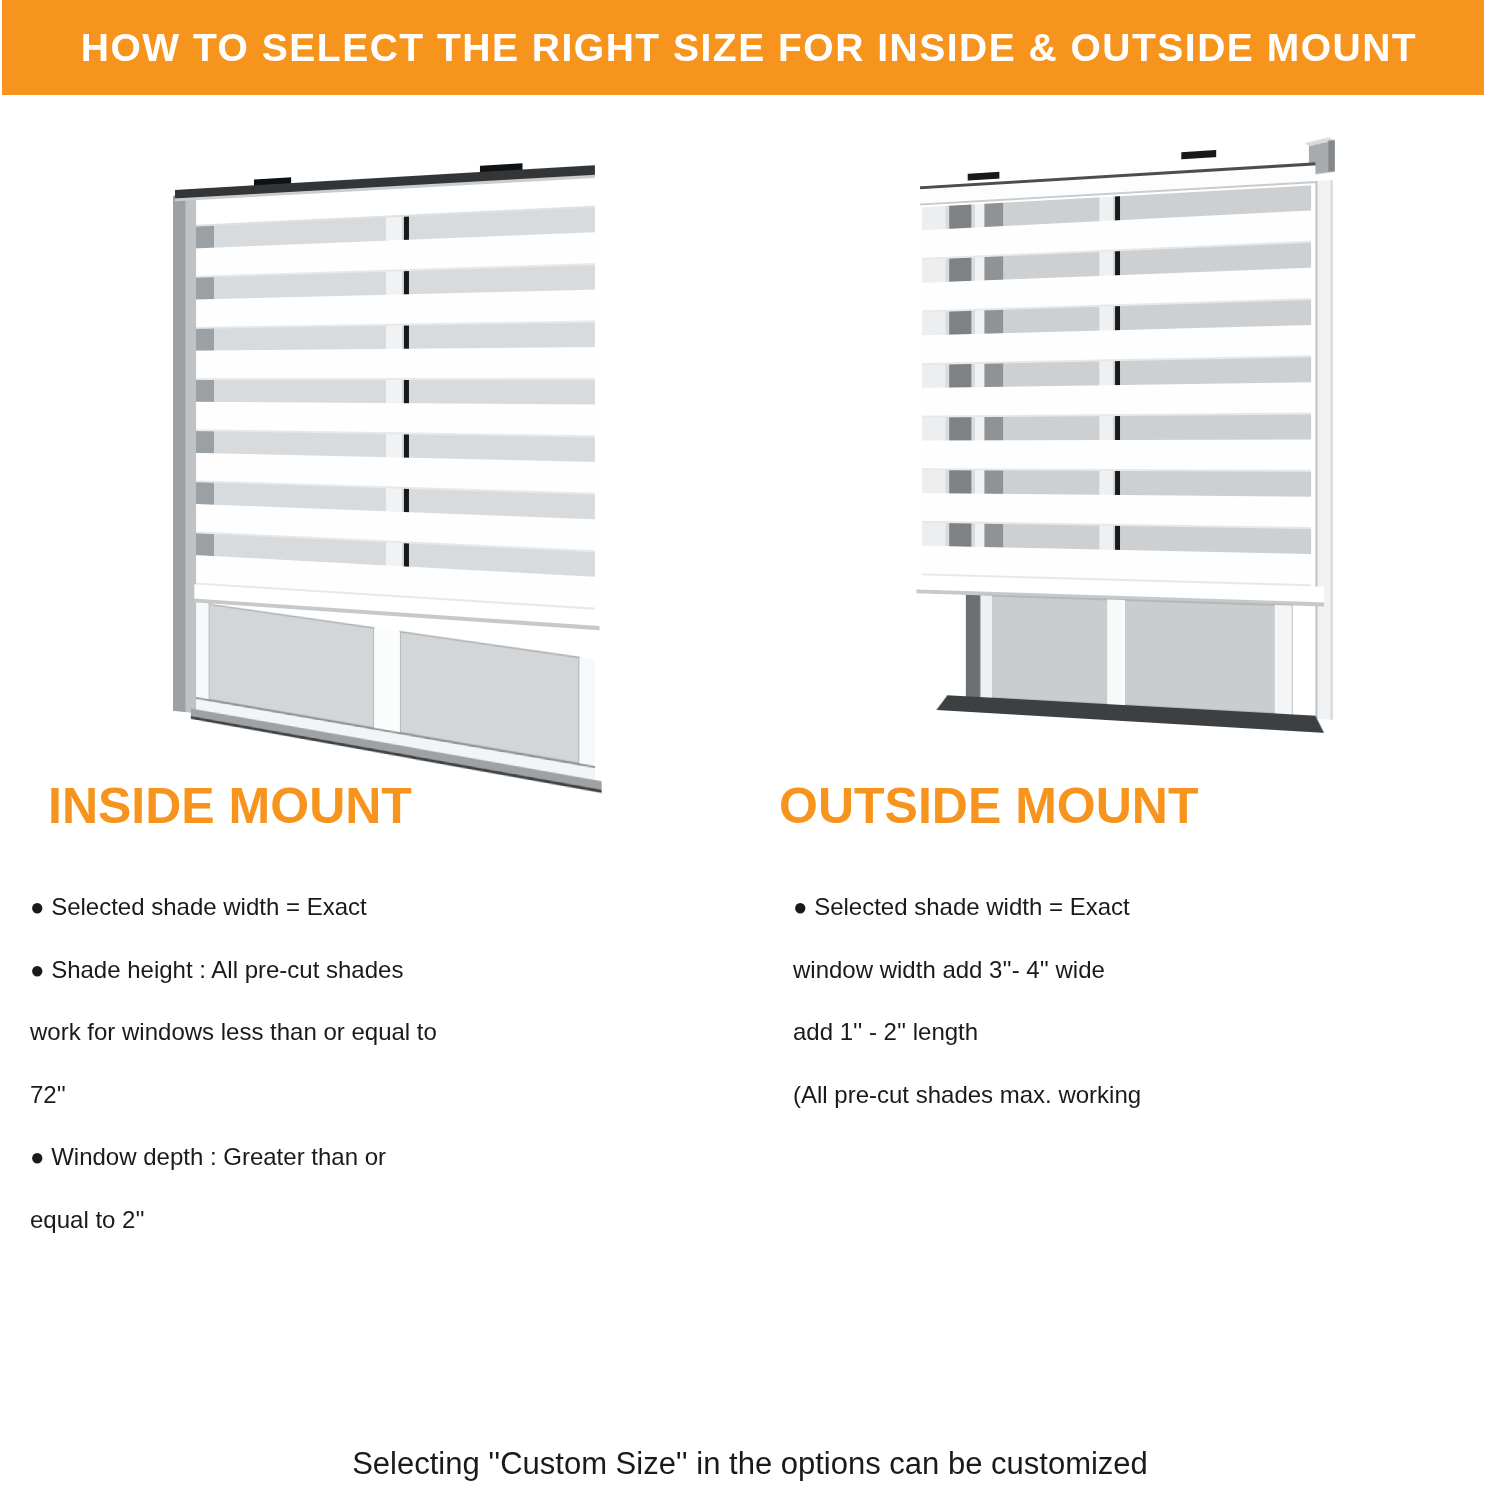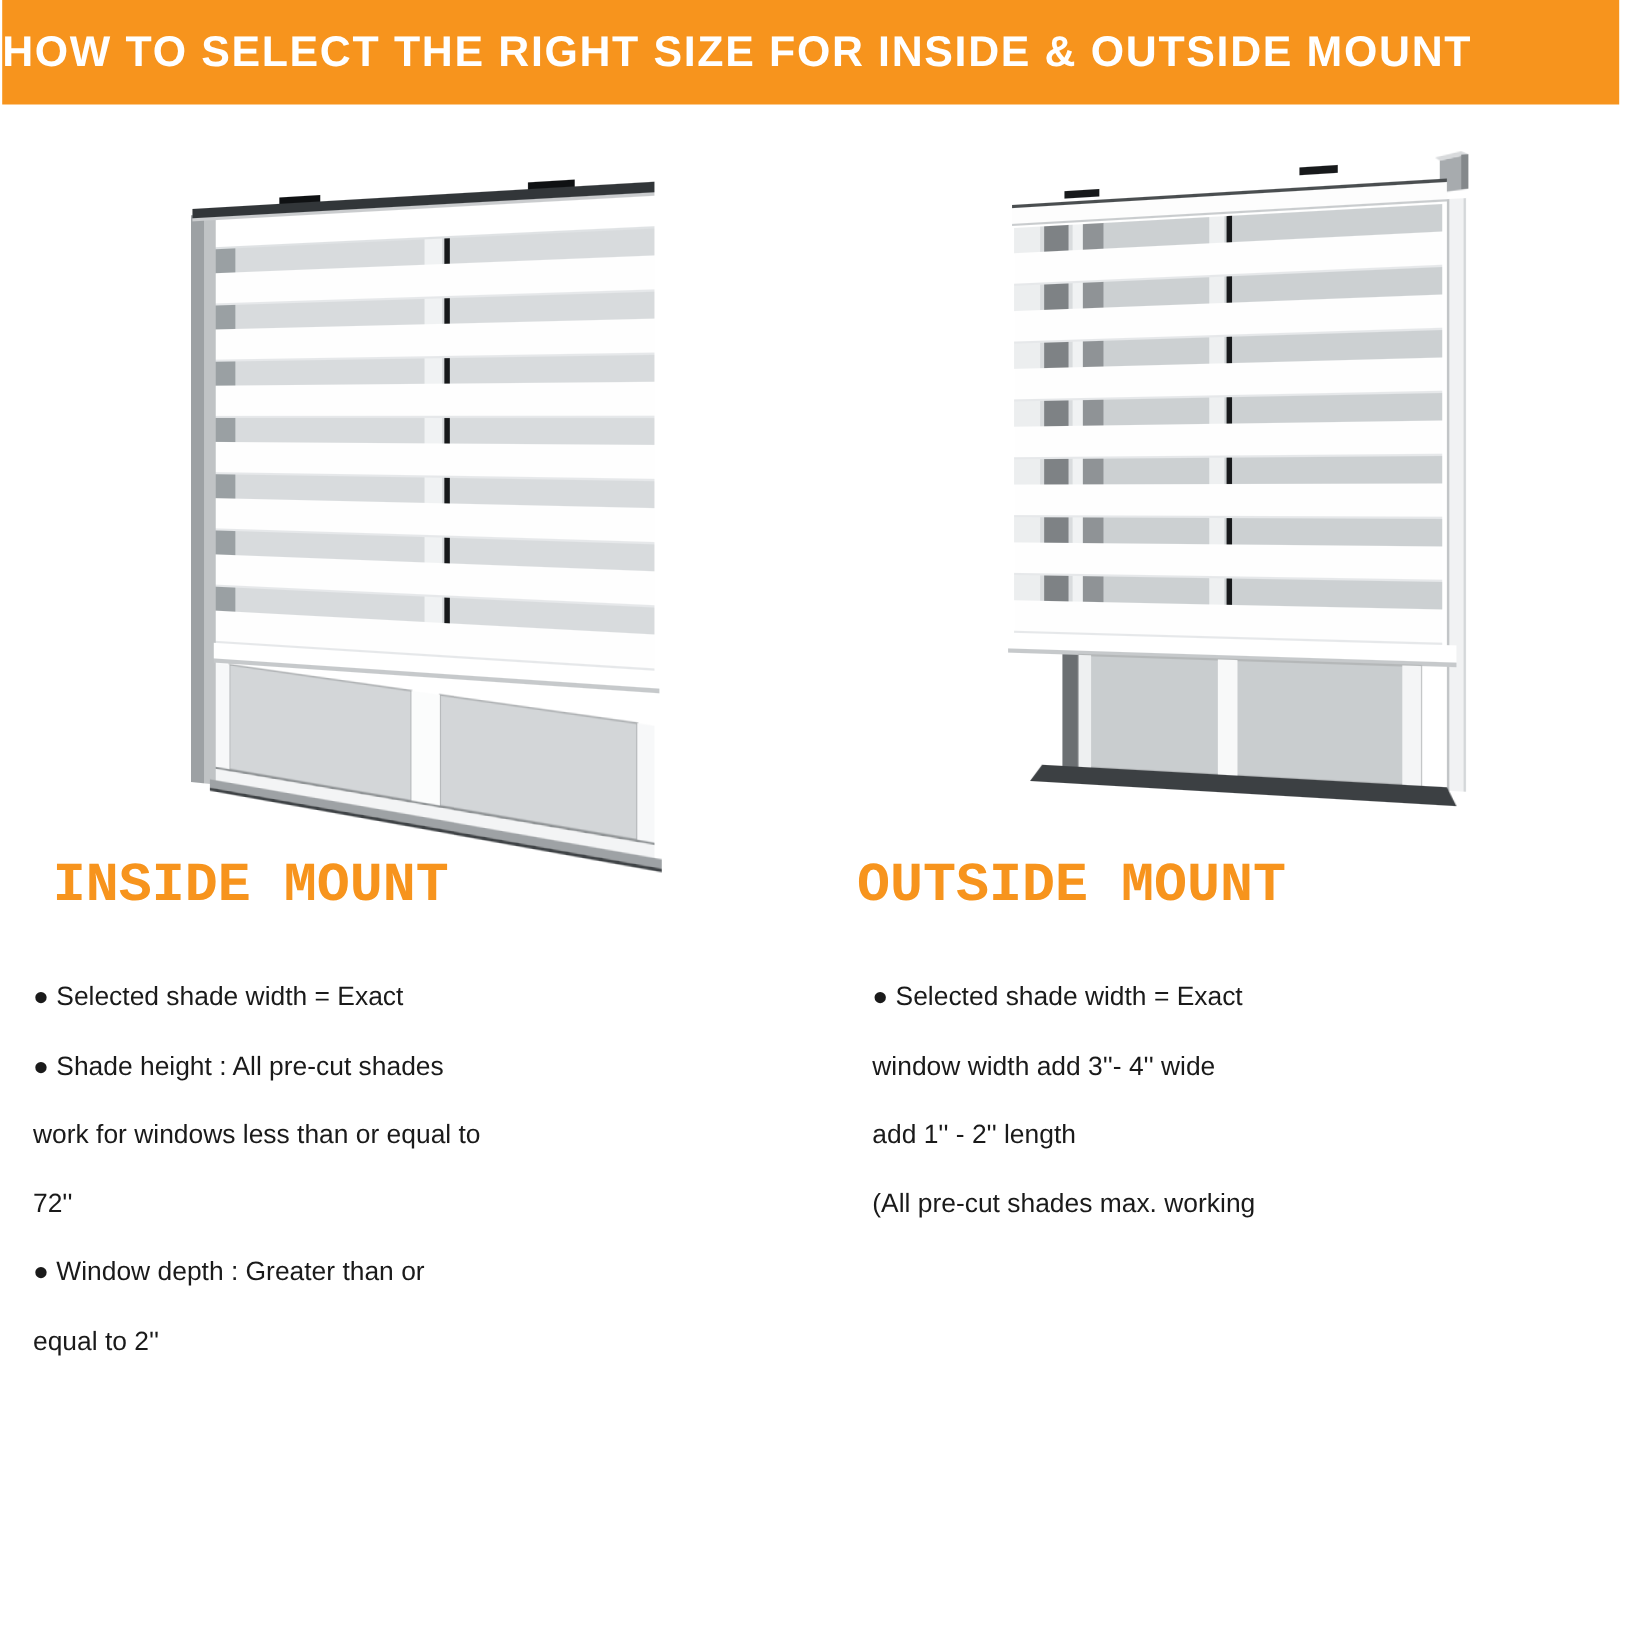--- a/index.html
+++ b/index.html
@@ -8,33 +8,33 @@
     --text-black:#1a1a1a;
   }
   html,body{margin:0;padding:0;background:#ffffff;}
   .page{
     position:relative;width:1500px;height:1487px;background:#ffffff;
     font-family:"Liberation Sans","DejaVu Sans",sans-serif;overflow:hidden;
   }
   .banner{
     position:absolute;left:2px;top:0;width:1470px;height:95px;
     background:var(--accent-orange,#F7941D);
-    display:flex;align-items:center;
+    display:flex;align-items:center;justify-content:center;padding-left:12px;
   }
   .banner h1{
     margin:0;color:var(--banner-text,#fff);font-size:39px;font-weight:700;
     letter-spacing:1.5px;white-space:nowrap;
   }
   .illus{position:absolute;}
   .tilt-left{transform:perspective(480px) rotateY(-8deg);transform-origin:50% 36%;}
   .tilt-right{transform:perspective(560px) rotateY(-7deg);transform-origin:50% 52%;}
   .illus svg{display:block;}
   h2.mount-heading{
     position:absolute;margin:0;font-size:50px;font-weight:700;line-height:56px;
-    color:var(--accent-orange,#F7941D);white-space:nowrap;font-family:Liberation Mono, monospace;
+    color:var(--accent-orange,#F7941D);white-space:nowrap;
   }
   .h-inside{left:48px;top:778px;}
   .h-outside{left:779px;top:778px;}
   .notes{position:absolute;top:876px;color:var(--text-black,#1a1a1a);}
   .notes .line{font-size:24px;line-height:62.5px;white-space:nowrap;}
   .col-left{left:30px;width:710px;}
   .col-right{left:793px;width:707px;}
   .footer{
     position:absolute;left:0;top:1446px;width:1500px;text-align:center;
     font-size:31px;color:var(--text-black,#1a1a1a);
@@ -183,14 +183,15 @@
     <div class="line">equal to 2''</div>
   </div>
 
   <div class="notes col-right">
     <div class="line">● Selected shade width = Exact</div>
     <div class="line">window width add 3''- 4'' wide</div>
     <div class="line">add 1'' - 2'' length</div>
     <div class="line">(All pre-cut shades max. working</div>
   </div>
 
+  <div class="footer">Selecting ''Custom Size'' in the options can be customized</div>
 
 </div>
 
 </body></html>

